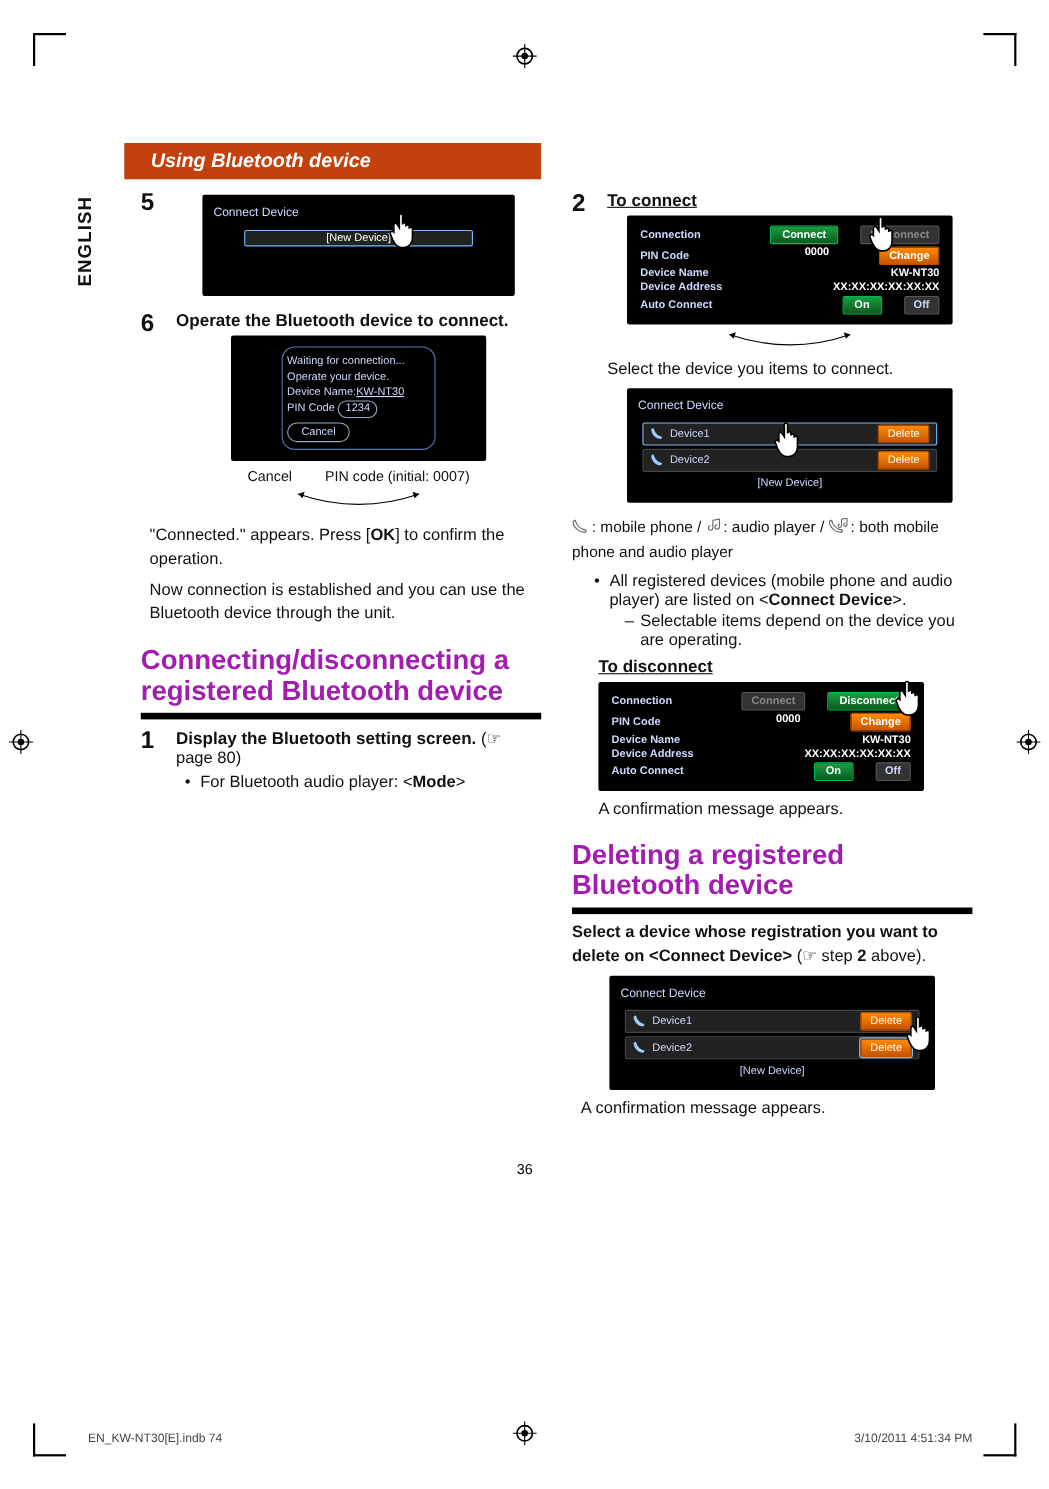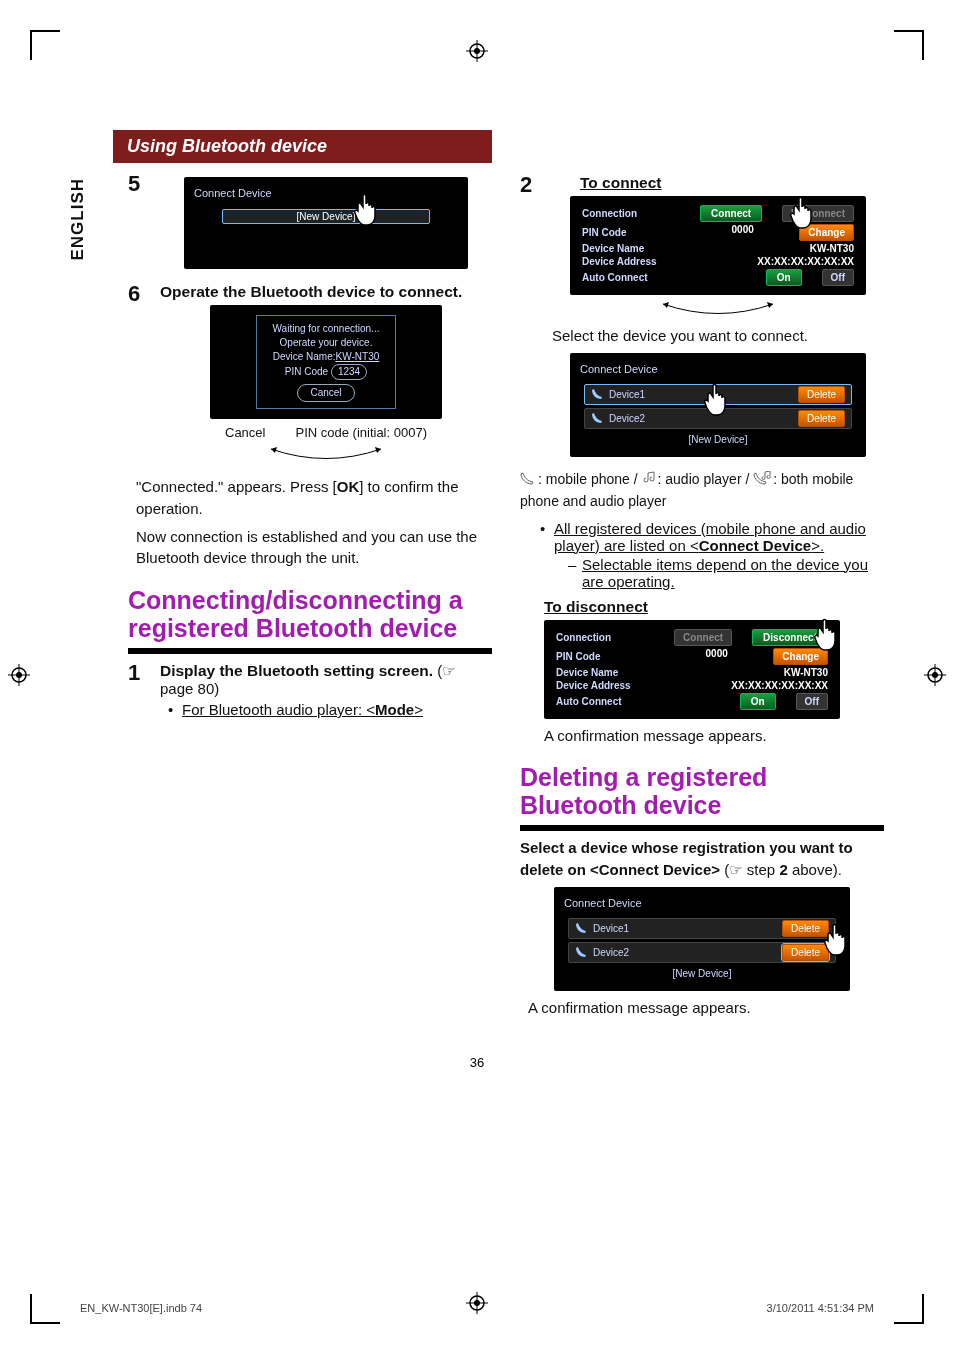--- a/index.html
+++ b/index.html
@@ -10,21 +10,21 @@
   .crop-bl{bottom:30px;left:30px;border-bottom:2px solid #000;border-left:2px solid #000;}
   .crop-br{bottom:30px;right:30px;border-bottom:2px solid #000;border-right:2px solid #000;}
   .reg-top,.reg-bottom{position:absolute;left:50%;transform:translateX(-50%);}
   .reg-top{top:40px;} .reg-bottom{bottom:40px;}
   .reg svg{display:block;}
   .side-reg{position:absolute;top:50%;transform:translateY(-50%);}
   .side-reg.left{left:8px;} .side-reg.right{right:8px;}
   .lang-tab{position:absolute;left:68px;top:178px;writing-mode:vertical-rl;transform:rotate(180deg);font-size:17px;font-weight:600;letter-spacing:1px;}
   .content{margin-left:68px;margin-right:10px;display:flex;gap:28px;margin-top:70px;}
   .col{flex:1;min-width:0;}
-  .section-bar{background:#7f1d1d;color:#fff;font-style:italic;font-weight:700;padding:6px 14px 6px 14px;font-size:18px;margin-left:-15px;margin-bottom:10px;}
+  .section-bar{background:#c2410c;color:#fff;font-style:italic;font-weight:700;padding:6px 14px 6px 24px;font-size:18px;margin-left:-15px;margin-bottom:10px;}
   .step-row{display:flex;gap:12px;margin:8px 0 6px 0;}
   .step-num{font-size:22px;font-weight:700;min-width:20px;line-height:1;}
   .step-body{flex:1;font-size:15px;}
   .step-title{font-weight:700;font-size:15.5px;}
   .screen{background:#000;color:#fff;border-radius:2px;padding:8px;font-size:11px;width:268px;margin:4px auto 6px auto;}
   .screen.small{width:280px;}
   .screen .hdr{font-size:11px;padding:2px 2px 6px 2px;color:#cfd8ff;}
   .btn-g{display:inline-block;background:linear-gradient(#1a9e3f,#0a5b20);border:1px solid #0b5;padding:0 10px;border-radius:2px;font-size:10px;color:#fff;line-height:15px;}
   .btn-o{display:inline-block;background:linear-gradient(#ff8a00,#c85300);border:1px solid #b55000;padding:0 8px;border-radius:2px;font-size:10px;color:#fff;line-height:15px;}
   .btn-grey{display:inline-block;background:#333;border:1px solid #555;padding:0 8px;border-radius:2px;font-size:10px;color:#888;line-height:15px;}
@@ -36,38 +36,38 @@
   .dev-row{display:flex;align-items:center;gap:6px;background:#222;border:1px solid #444;border-radius:2px;padding:1px 6px;margin:3px 0;font-size:10px;}
   .dev-row.sel{border-color:#7bf;}
   .dev-row .ico{width:12px;height:12px;}
   .dev-row .name{flex:1;color:#cfd8ff;}
   .new-dev{text-align:center;font-size:10px;color:#cfd8ff;padding:2px 0;}
   .arc{width:120px;height:18px;margin:2px auto 6px auto;}
   .arc svg{display:block;width:100%;height:100%;}
   .cancel-box{display:inline-block;border:1px solid #9ab;border-radius:10px;padding:0 12px;font-size:10px;color:#cfd8ff;line-height:16px;}
   .anno{display:flex;justify-content:center;gap:30px;font-size:13px;margin:2px 0 6px 0;}
   .body-text{font-size:15px;line-height:1.45;margin:6px 8px;}
-  ul.bul{list-style:none;padding:0;margin:4px 0 4px 8px;text-decoration:underline;}
+  ul.bul{list-style:none;padding:0;margin:4px 0 4px 8px;}
   ul.bul>li{position:relative;padding-left:14px;font-size:15px;margin:3px 0;}
   ul.bul>li:before{content:"•";position:absolute;left:0;top:0;}
   ul.sub{list-style:none;padding:0;margin:2px 0 2px 14px;}
   ul.sub>li{position:relative;padding-left:14px;font-size:15px;}
   ul.sub>li:before{content:"–";position:absolute;left:0;top:0;}
   .h2{font-size:25px;font-weight:800;color:#a21caf;margin:18px 0 4px 0;line-height:1.1;}
   .h2-rule{height:6px;background:#000;margin-top:6px;position:relative;}
-  .underline-title{font-weight:700;text-decoration:underline;font-size:15.5px;margin-left:28px;}
+  .underline-title{font-weight:700;text-decoration:underline;font-size:15.5px;}
   .pin-oval{display:inline-block;border:1px solid #9ab;border-radius:8px;padding:0 6px;line-height:14px;}
   .page-num{text-align:center;font-size:13px;margin-top:30px;color:#000;}
-  .footer{position:absolute;bottom:40px;left:80px;right:80px;display:flex;justify-content:space-between;font-size:11px;color:#444;}
+  .footer{position:absolute;bottom:40px;left:80px;right:70px;display:flex;justify-content:space-between;font-size:11px;color:#444;}
   .hand{position:absolute;width:36px;height:36px;}
   .hand svg{width:100%;height:100%;}
   .rel{position:relative;}
   .icon-small{display:inline-block;vertical-align:middle;}
   .legend{font-size:14px;line-height:1.5;margin:2px 0 8px 0;}
-  .waiting-box{border:1px solid #5577aa;border-radius:0;margin:4px 40px;padding:6px 4px;text-align:center;font-size:10px;color:#cfd8ff;line-height:1.4;}
+  .waiting-box{border:1px solid #5577aa;border-radius:12px;margin:4px 40px;padding:6px 4px;font-size:10px;color:#cfd8ff;line-height:1.4;}
   .nowrap{white-space:nowrap;}
 </style>
 </head>
 <body>
 
 <div class="page">
 
   <div class="crop-tl"></div>
   <div class="crop-tr"></div>
   <div class="crop-bl"></div>
@@ -221,21 +221,21 @@
             </div>
           </div>
           <div class="arc">
               <svg viewBox="0 0 120 18">
                 <path d="M5 3 Q60 22 115 3" fill="none" stroke="#000" stroke-width="1"></path>
                 <path d="M5 3 l6 -2 l-2 6 z" fill="#000"></path>
                 <path d="M115 3 l-6 -2 l2 6 z" fill="#000"></path>
               </svg>
             </div>
 
-          <div class="body-text" style="margin-left:0;">Select the device you want to connect.</div>
+          <div class="body-text" style="margin-left:0;">Select the device you items to connect.</div>
 
           <div class="screen small rel">
             <div class="hdr">Connect Device</div>
             <div class="dev-list" style="margin:2px 6px;">
               <div class="dev-row sel">
                 <span class="ico"><svg viewBox="0 0 12 12">
                       <path fill="#9cf" d="M3 1c1 3 3 7 8 8l-1 2C5 11 1 7 1 2z"></path>
                     </svg></span>
                 <span class="name">Device1</span>
                 <span class="btn-o">Delete</span>

